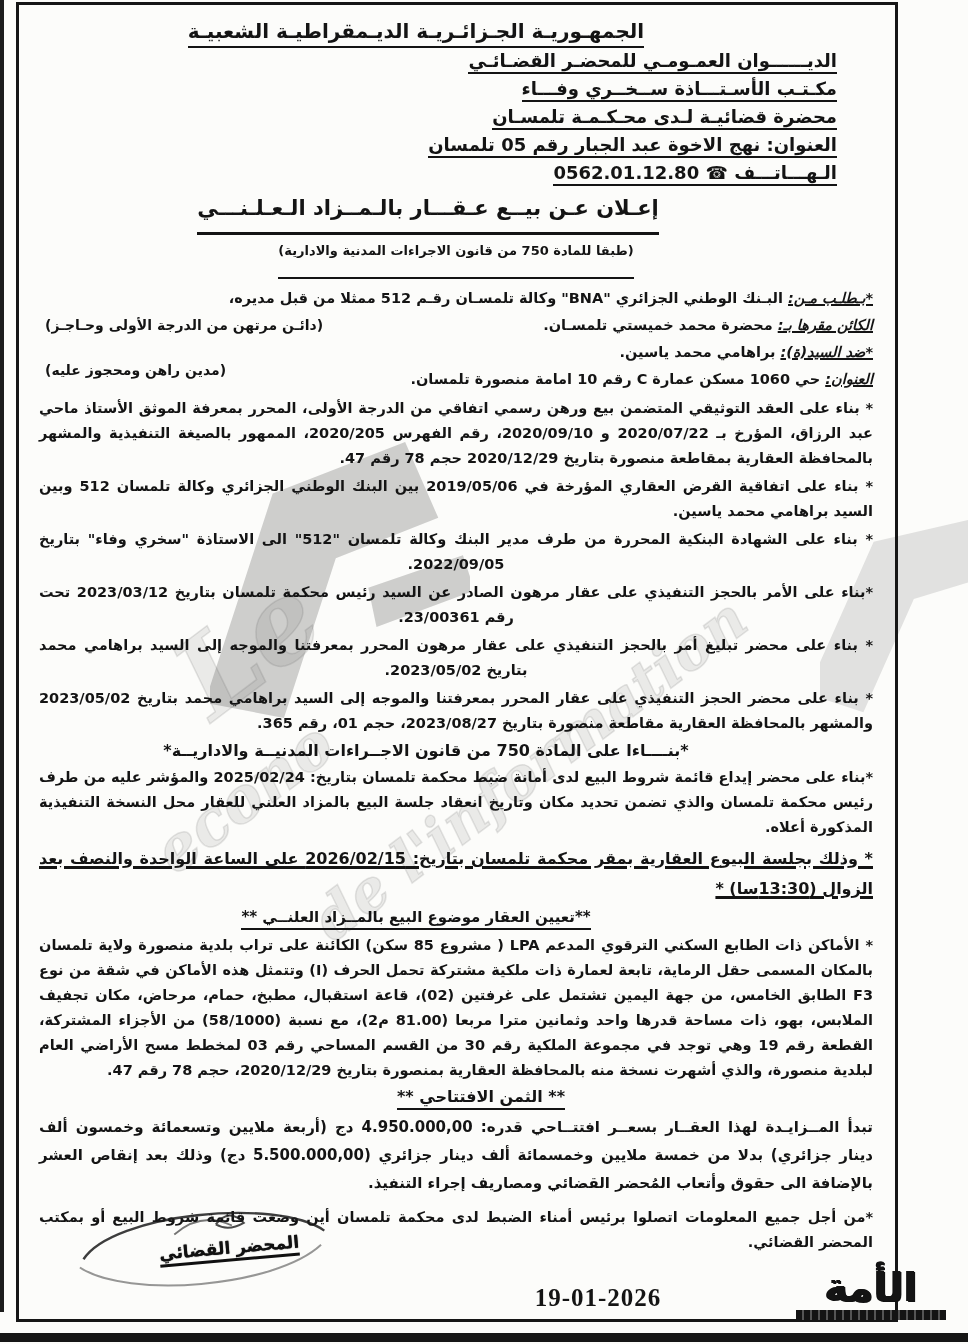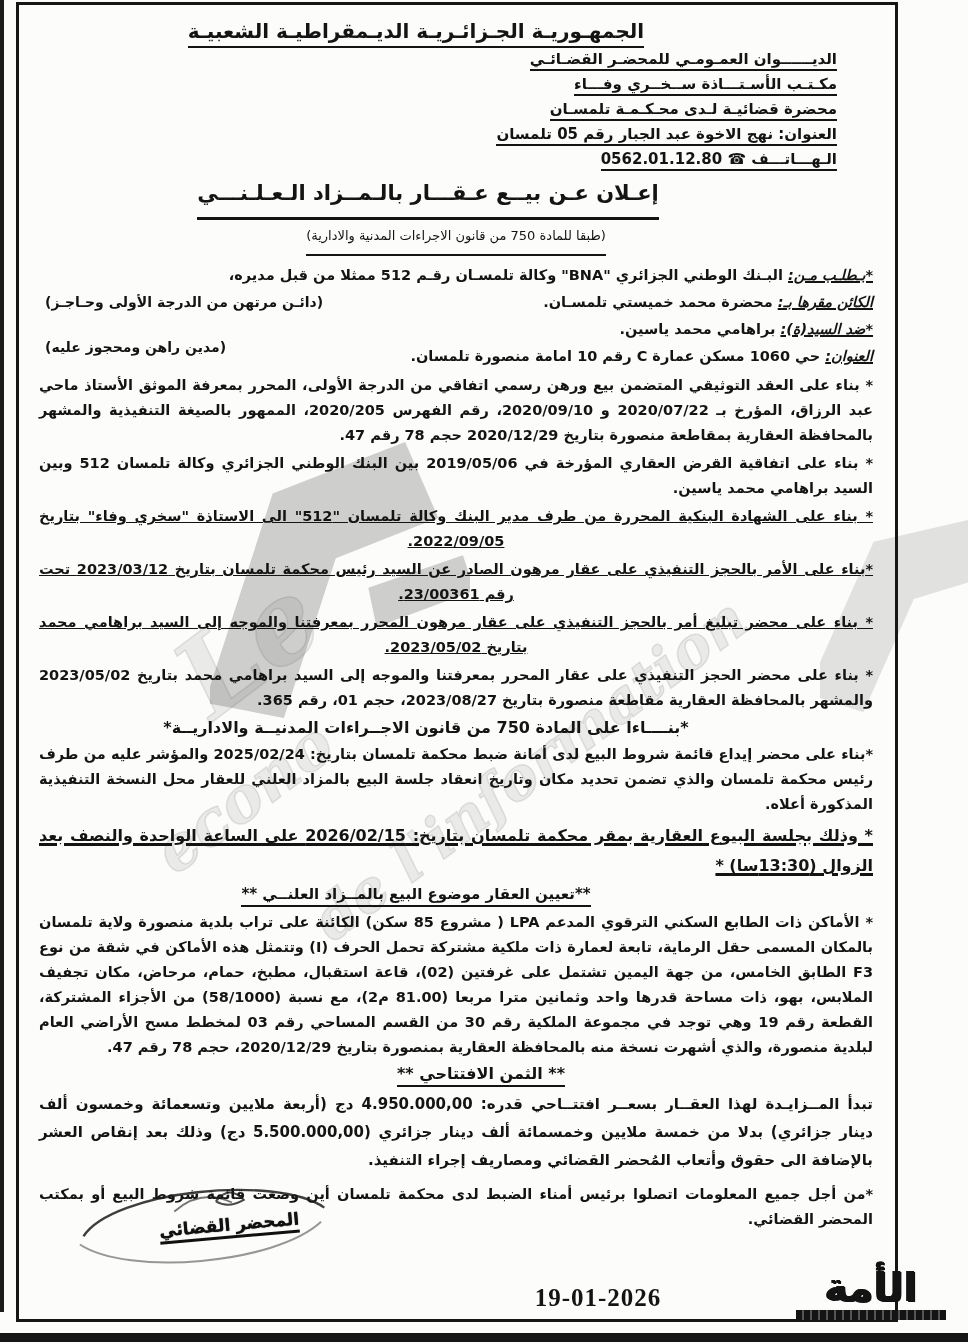--- a/index.html
+++ b/index.html
@@ -12,35 +12,35 @@
   .bottom-bar{position:absolute;left:0;top:1333px;width:968px;height:9px;background:#161616;}
   
   .wm{position:absolute;z-index:1;pointer-events:none;}
   .wm-frag{position:absolute;z-index:1;pointer-events:none;font-family:"DejaVu Serif","Liberation Serif",serif;
            font-weight:700;font-style:italic;color:rgba(80,80,80,0.10);
            -webkit-text-stroke:1.5px rgba(80,80,80,0.14);transform-origin:left top;transform:rotate(-37deg);}
   
   .republic{width:fit-content;margin:4px auto 2px;transform:translateX(-40px);font-size:20px;font-weight:900;
             border-bottom:2.5px solid #141414;padding-bottom:3px;letter-spacing:.5px;}
   .office{width:fit-content;margin:2px 36px 0 auto;text-align:right;}
-  .office div{font-size:15px;font-weight:900;border-bottom:2px solid #141414;width:fit-content;
+  .office div{font-size:18px;font-weight:900;border-bottom:2px solid #141414;width:fit-content;
               margin:0 0 4px auto;padding-bottom:1px;letter-spacing:.3px;}
   .phone-num{direction:ltr;unicode-bidi:embed;}
   
   .notice-title{width:fit-content;margin:10px auto 4px;transform:translateX(-28px);font-size:21px;font-weight:900;
                 border-bottom:3px solid #141414;padding-bottom:12px;letter-spacing:1px;}
-  .notice-basis{width:fit-content;margin:8px auto 6px;font-size:13px;font-weight:400;
-                border-bottom:2px solid #141414;padding-bottom:11px;}
+  .notice-basis{width:fit-content;margin:8px auto 6px;font-size:13px;font-weight:700;
+                border-bottom:2px solid #141414;padding-bottom:19px;}
   
   .ln{position:relative;font-size:14.5px;font-weight:700;line-height:27px;text-align:right;}
   .lbl{text-decoration:underline;text-decoration-thickness:2px;font-weight:900;font-style:italic;}
   .side-note{position:absolute;left:6px;top:0;font-size:14px;font-weight:900;}
   .side-note.low{top:18px;}
   .par{margin:3px 0;font-size:14.5px;font-weight:700;line-height:25px;text-align:justify;}
-  .par.last-center{text-align-last:center;text-decoration:underline;}
+  .par.last-center{text-align-last:center;}
   .law-line{width:fit-content;margin:5px auto;transform:translateX(-30px);font-size:16px;font-weight:900;}
   .session{margin:4px 0;font-size:16px;font-weight:900;line-height:30px;text-align:justify;
            text-decoration:underline;text-decoration-thickness:2.5px;}
   .sec-head{width:fit-content;margin:4px auto 3px;transform:translateX(-40px);font-size:15px;font-weight:900;
             border-bottom:2.5px solid #141414;padding-bottom:2px;}
   .sec-head.price-h{transform:translateX(25px);font-size:16px;}
   .price-par{margin:2px 0;font-size:15px;font-weight:700;line-height:28px;text-align:justify;}
   .contact-wrap{position:relative;margin-top:8px;}
   
   .stamp{position:absolute;left:28px;top:-4px;width:272px;height:92px;z-index:3;transform:rotate(-3deg);}

